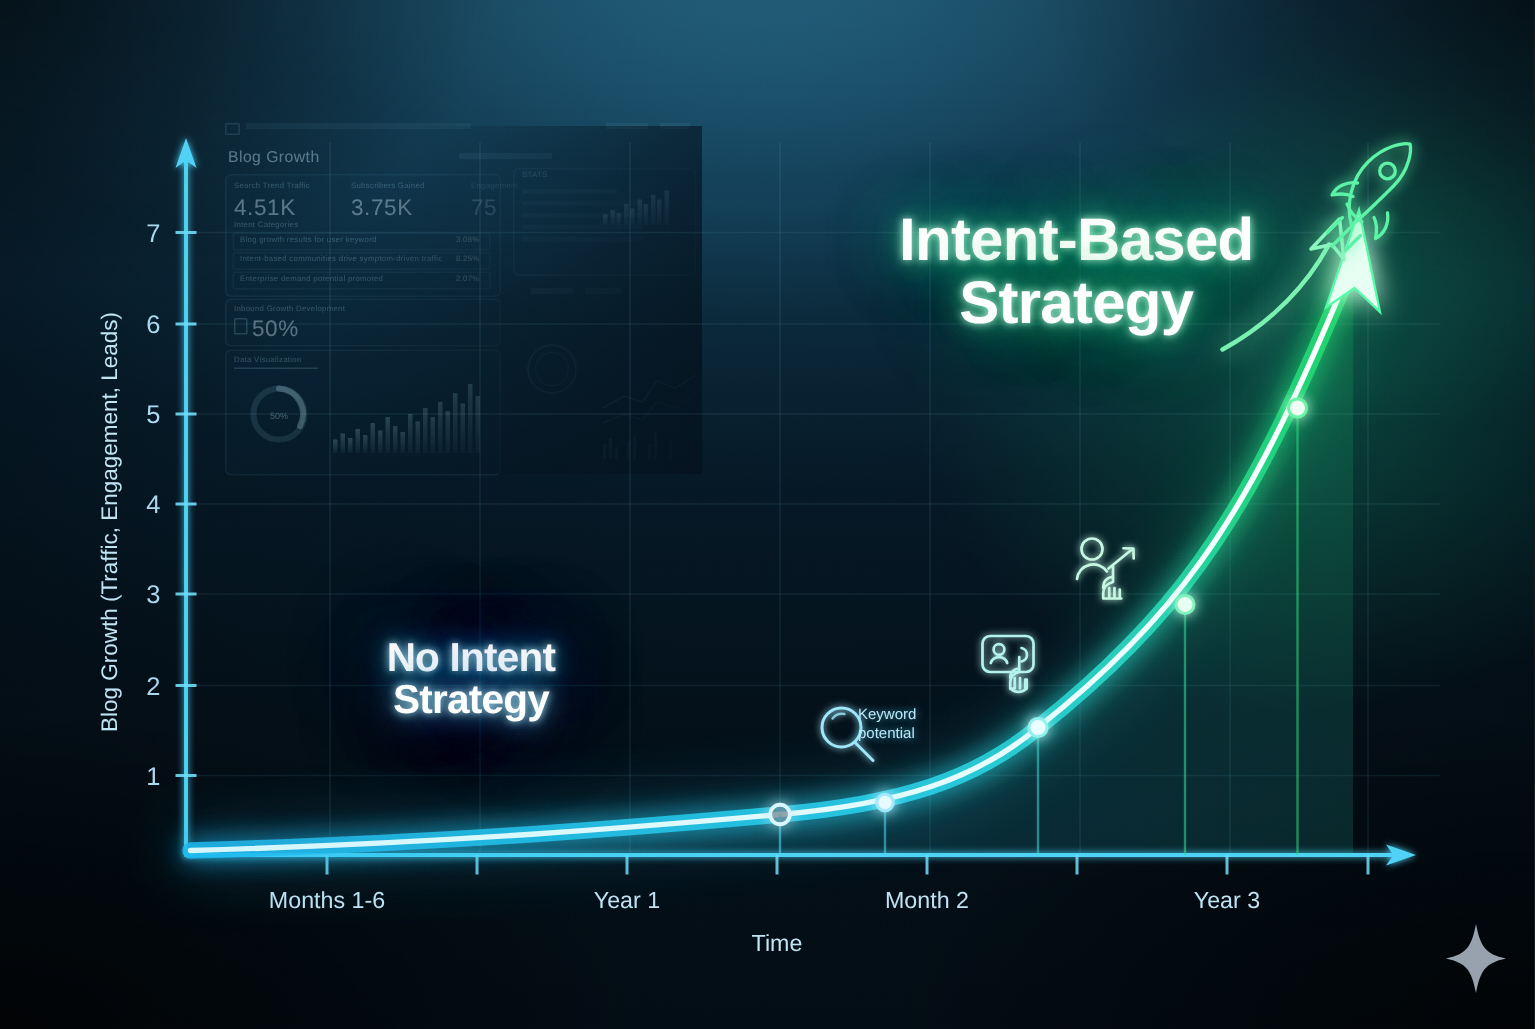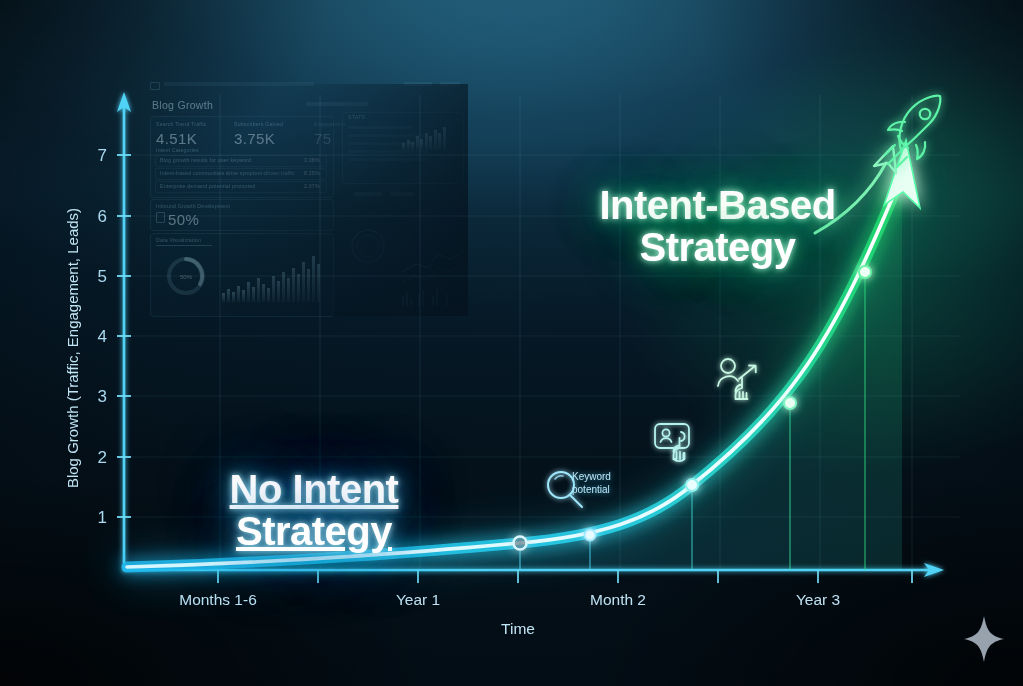--- a/index.html
+++ b/index.html
@@ -47,23 +47,23 @@
   
   svg.layer{position:absolute;left:0;top:0;width:1023px;height:686px;overflow:visible;}
 
   .tick-lbl{fill:#a9d9ef;font-family:"Liberation Sans",sans-serif;font-size:17px;}
   .xtick-lbl{fill:#bfe2f3;font-family:"Liberation Sans",sans-serif;font-size:15.5px;}
   .axis-title{fill:#bfe4f4;font-family:"Liberation Sans",sans-serif;font-size:15.5px;}
   .ylabel{fill:#bfe4f4;font-family:"Liberation Sans",sans-serif;font-size:15px;}
 
   
   .callout{position:absolute;color:#fff;font-weight:bold;text-align:center;
-           font-family:"Liberation Sans",sans-serif;line-height:1.04;letter-spacing:-.5px;margin-top:45px;}
-  #no-intent{left:183px;top:424px;width:262px;font-size:40px;
-    text-shadow:0 0 6px rgba(180,240,255,.95),0 0 18px rgba(90,200,240,.85),0 0 40px rgba(40,150,210,.7),0 0 70px rgba(30,120,190,.5);text-decoration:underline;}
+           font-family:"Liberation Sans",sans-serif;line-height:1.04;letter-spacing:-.5px;}
+  #no-intent{left:183px;top:424px;width:262px;font-size:27px;
+    text-shadow:0 0 6px rgba(180,240,255,.95),0 0 18px rgba(90,200,240,.85),0 0 40px rgba(40,150,210,.7),0 0 70px rgba(30,120,190,.5);}
   #intent-based{left:570px;top:140px;width:295px;font-size:40px;
     text-shadow:0 0 6px rgba(190,255,225,.95),0 0 18px rgba(70,240,160,.8),0 0 42px rgba(30,210,130,.65),0 0 76px rgba(20,180,110,.45);}
 
   
   .kw-text{position:absolute;left:572px;top:471px;color:#b9e8fa;font-size:10px;line-height:1.25;
     font-family:"Liberation Sans",sans-serif;text-shadow:0 0 6px rgba(90,210,245,.8);}
   .sparkle{position:absolute;left:962px;top:614px;width:44px;height:50px;}
 </style>
 </head>
 <body>

